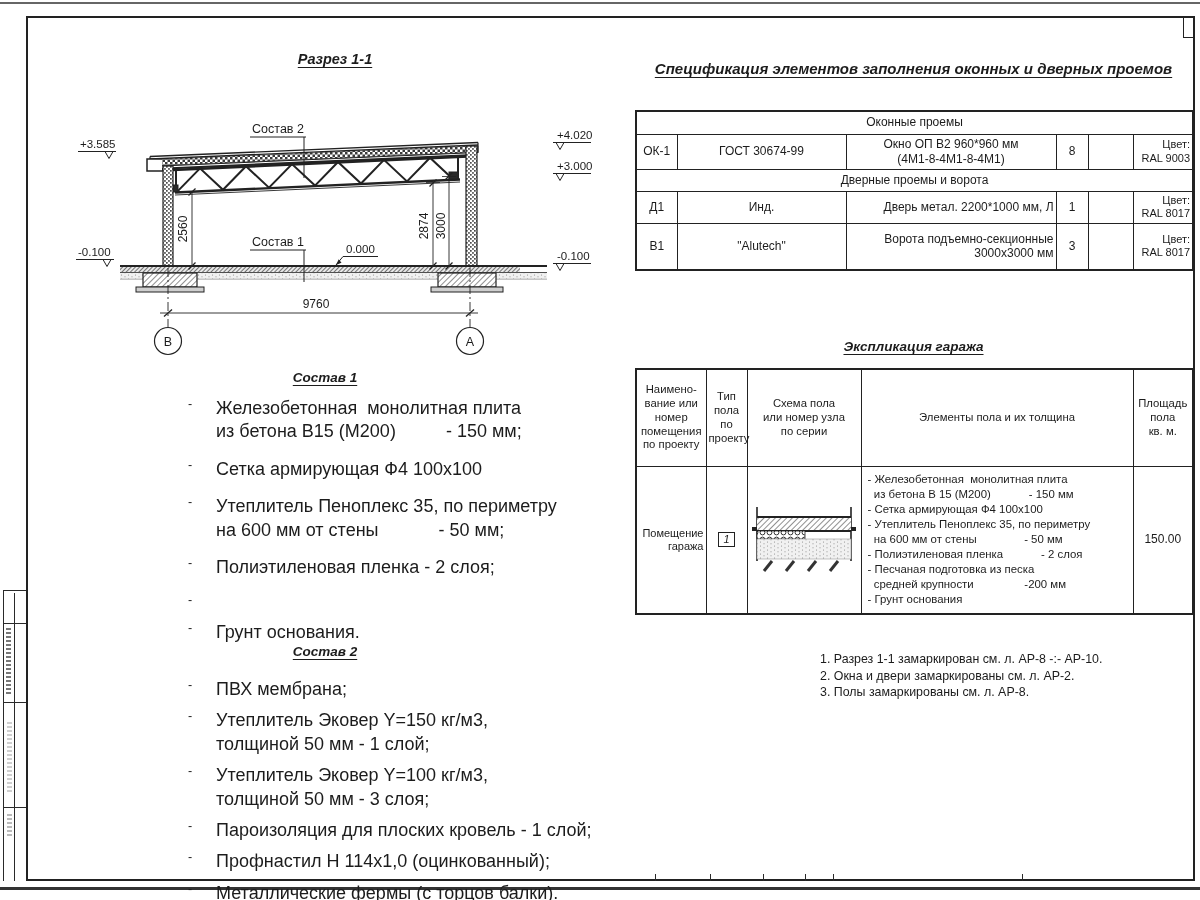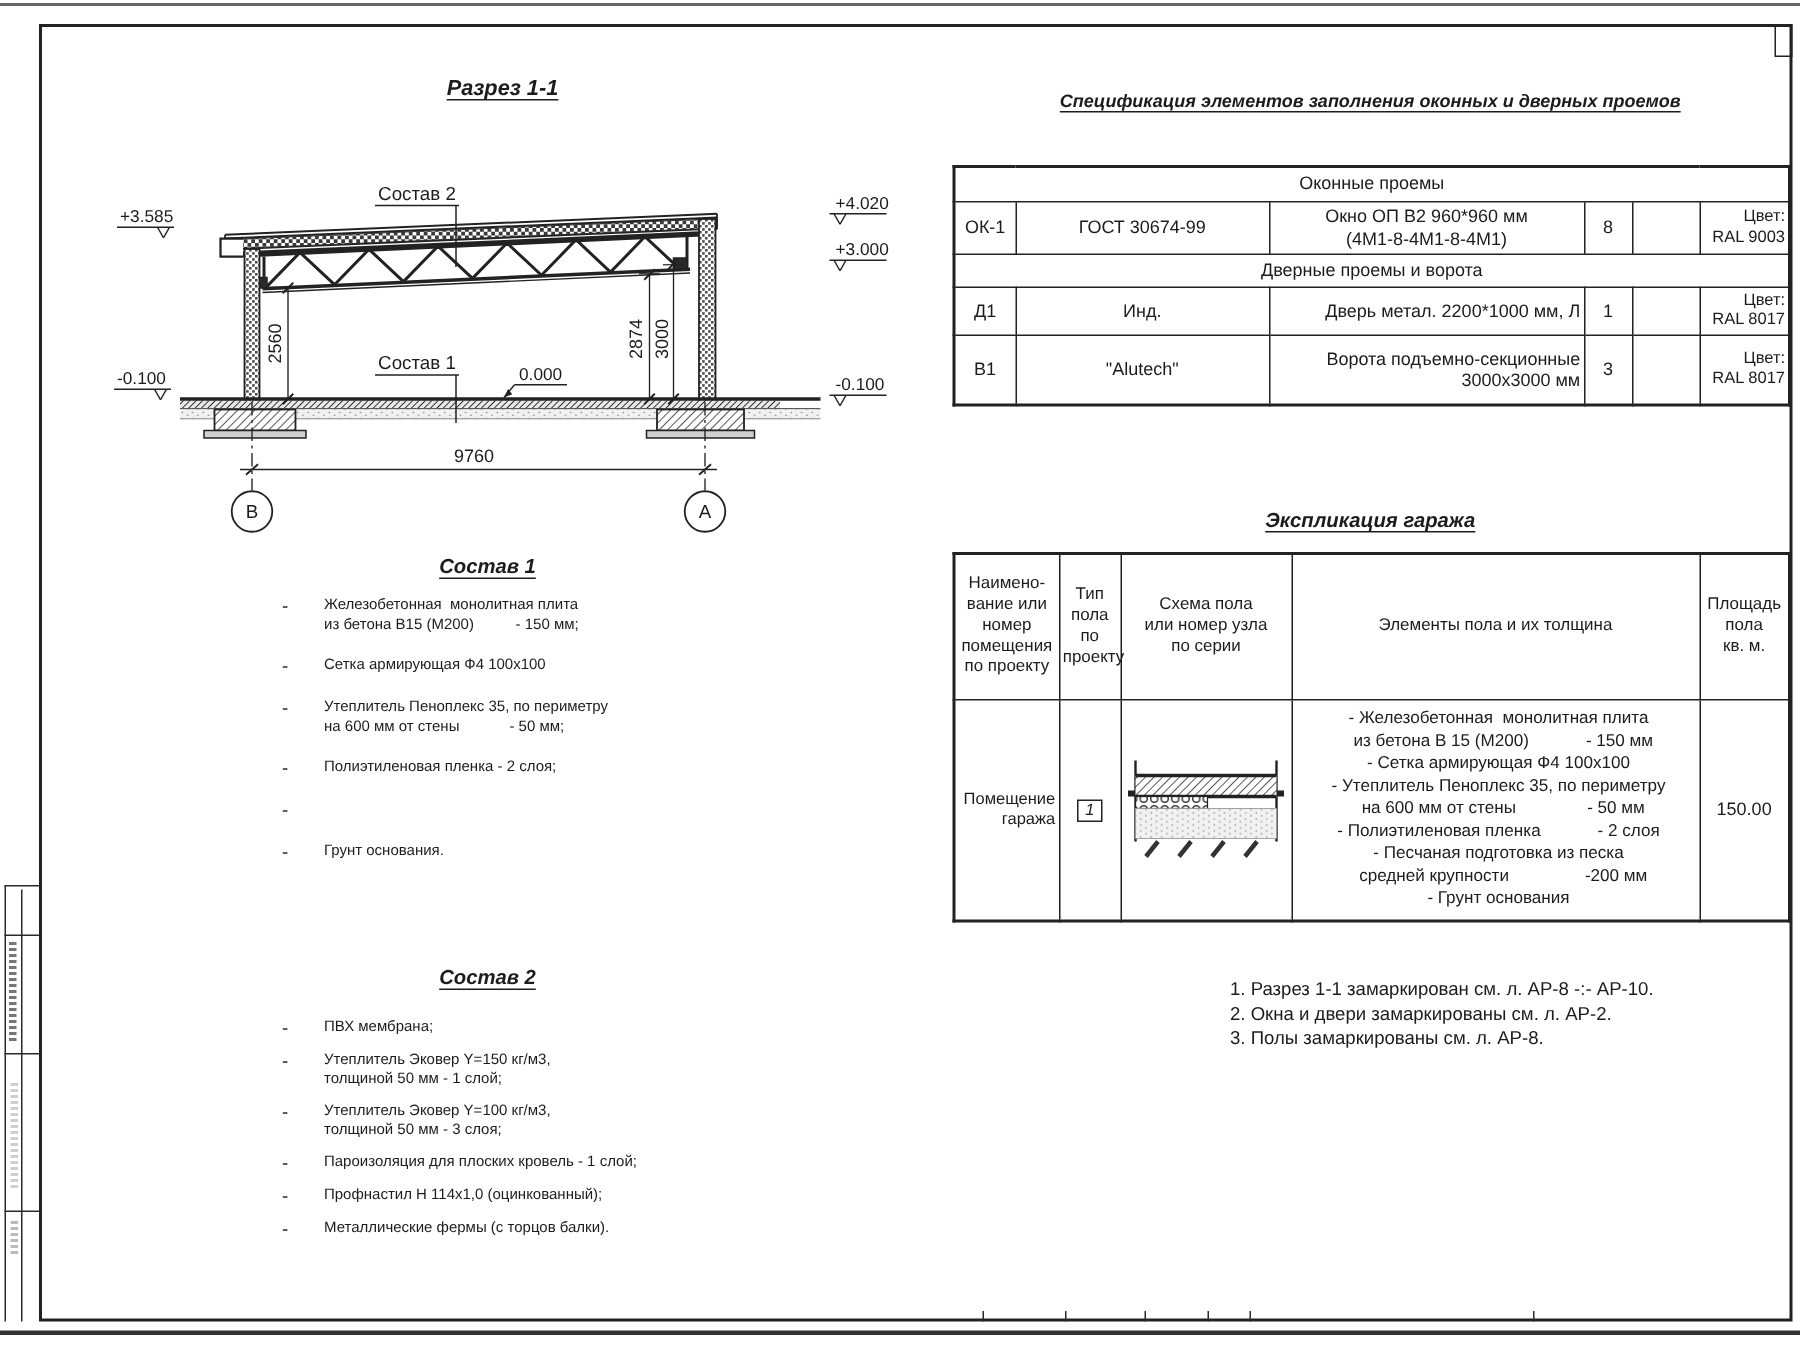--- a/index.html
+++ b/index.html
@@ -11,26 +11,26 @@
   .frame{position:absolute;border:2px solid #222}
   .title{font-style:italic;font-weight:700;text-align:center;text-decoration:underline;text-underline-offset:3px}
   .preline{white-space:pre-line}
   table{border-collapse:collapse;table-layout:fixed;font-size:12px;color:#1c1c1c}
   td{border:1.5px solid #222;text-align:center;vertical-align:middle;padding:1px 2px;line-height:1.22}
   .tbl{position:absolute;border:2px solid #222}
   .tl{text-align:right;padding-left:5px}
   .small{font-size:11px;line-height:1.2}
   .hdr{font-size:12px}
   .expl-hdr{font-size:11.3px}
-  .elements{font-size:11.4px;line-height:1.32;text-align:center;padding-left:6px;white-space:pre}
+  .elements{font-size:11.4px;line-height:1.32;text-align:left;padding-left:6px;white-space:pre}
   .typebox{display:inline-block;border:1.2px solid #222;padding:0 4px;font-size:11px;font-style:italic}
   .list{display:flex;flex-direction:column}
   .li{display:flex}
   .dash{width:28px;flex:0 0 28px;font-size:12.5px}
-  .litext{white-space:pre;font-size:10px;line-height:1.3}
+  .litext{white-space:pre;font-size:18px;line-height:1.3}
   .list1 .li{margin-bottom:14px}
   .list2 .li{margin-bottom:8px}
   .notes{font-size:12.4px;line-height:1.35}
   .micro{position:absolute;width:5px;background:repeating-linear-gradient(0deg,#777 0 2px,transparent 2px 4px)}
   svg text{font-family:"Liberation Sans",sans-serif;fill:#1c1c1c}
 </style>
 </head>
 <body>
 
 <div class="hline" style="left:0;top:2px;width:1200px;height:1.5px;background:#666"></div>
@@ -209,21 +209,21 @@
     <text x="266" y="266" font-size="12" text-anchor="middle" stroke="none">9760</text>
   </g>
   <g>
     <circle cx="118" cy="299" r="13.5" fill="none" stroke="#222" stroke-width="1.2"></circle>
     <text x="118" y="303.5" font-size="12.5" text-anchor="middle">В</text>
     <circle cx="420" cy="299" r="13.5" fill="none" stroke="#222" stroke-width="1.2"></circle>
     <text x="420" y="303.5" font-size="12.5" text-anchor="middle">А</text>
   </g>
 </svg>
 
-<div class="abs title" style="left:635px;top:60px;width:557px;font-size:12px">Спецификация элементов заполнения оконных и дверных проемов</div>
+<div class="abs title" style="left:635px;top:60px;width:557px;font-size:15px">Спецификация элементов заполнения оконных и дверных проемов</div>
 
 <table class="tbl" style="left:635px;top:110px;width:557px">
   <colgroup>
     <col style="width:41px">
       <col style="width:169px">
       <col style="width:210px">
     <col style="width:32px">
       <col style="width:45px">
       <col style="width:60px">
   </colgroup>

